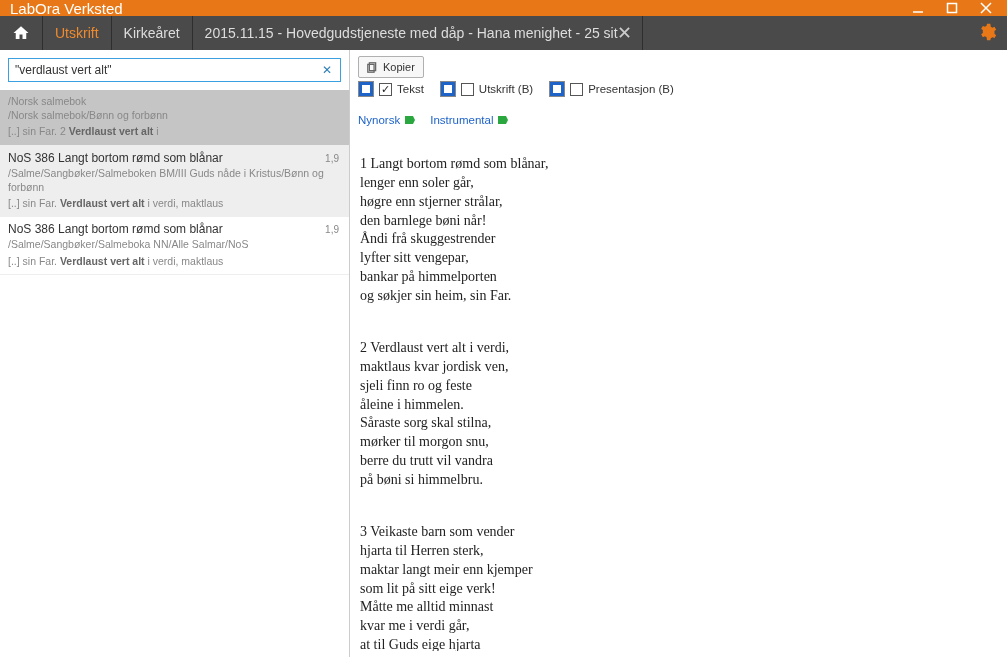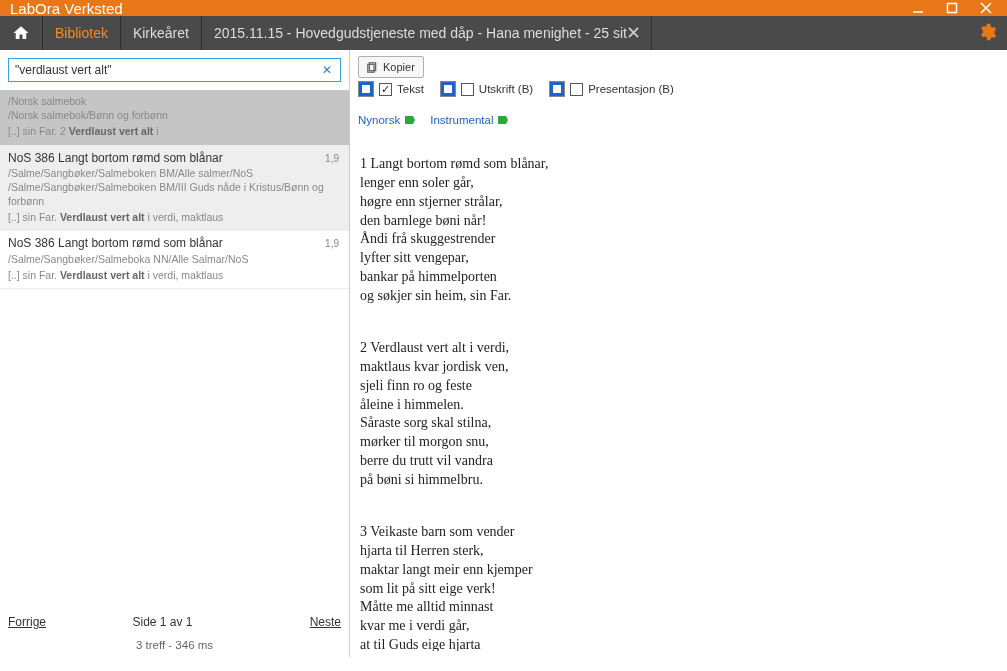--- a/index.html
+++ b/index.html
@@ -87,21 +87,21 @@
       </svg>
   </div>
 </div>
 
 <div class="navbar">
   <div class="nav-item nav-home">
     <svg viewBox="0 0 24 24">
         <path d="M12 3 L2 12 H5 V20 H10 V14 H14 V20 H19 V12 H22 Z"></path>
       </svg>
   </div>
-  <div class="nav-item nav-active">Bibliotek</div>
+  <div class="nav-item nav-active">Utskrift</div>
   <div class="nav-item">Kirkeåret</div>
   <div class="nav-item nav-workspace">
     <span>2015.11.15 - Hovedgudstjeneste med dåp - Hana menighet - 25 sit</span>
     <span class="nav-close">
       <svg viewBox="0 0 12 12">
           <line x1="1" y1="1" x2="11" y2="11"></line>
           <line x1="11" y1="1" x2="1" y2="11"></line>
         </svg>
     </span>
   </div>
@@ -129,45 +129,36 @@
         <div class="r-path">/Norsk salmebok</div>
         <div class="r-path">/Norsk salmebok/Bønn og forbønn</div>
         <div class="r-snippet">
           <span>[..] sin Far.  2 </span><b>Verdlaust vert alt</b><span> i</span>
         </div>
       </div>
 
       <div class="result hl">
         <span class="r-tag">1,9</span>
         <div class="r-title"><span>NoS 386 Langt bortom rømd som blånar</span></div>
-        <div class="r-path">/Salme/Sangbøker/Salmeboken BM/Alle salmer/NoS</div>
         <div class="r-path">/Salme/Sangbøker/Salmeboken BM/III Guds nåde i Kristus/Bønn og forbønn</div>
         <div class="r-snippet">
           <span>[..] sin Far.  </span><b>Verdlaust vert alt</b><span> i verdi, maktlaus</span>
         </div>
       </div>
 
       <div class="result">
         <span class="r-tag">1,9</span>
         <div class="r-title"><span>NoS 386 Langt bortom rømd som blånar</span></div>
         <div class="r-path">/Salme/Sangbøker/Salmeboka NN/Alle Salmar/NoS</div>
         <div class="r-snippet">
           <span>[..] sin Far.  </span><b>Verdlaust vert alt</b><span> i verdi, maktlaus</span>
         </div>
       </div>
     </div>
 
-    <div class="left-footer">
-      <div class="lf-row1">
-        <span class="lf-link">Forrige</span>
-        <span class="centr">Side 1 av 1</span>
-        <span class="lf-link" style="margin-left:auto">Neste</span>
-      </div>
-      <div class="lf-row2">3 treff - 346 ms</div>
-    </div>
   </div>
 
   <div class="right">
     <div class="toolbar1">
       <div class="btn">
         <svg viewBox="0 0 14 14">
             <rect x="3" y="1" width="8" height="10"></rect>
             <rect x="1" y="3" width="8" height="10"></rect>
           </svg>
         <span>Kopier</span>

